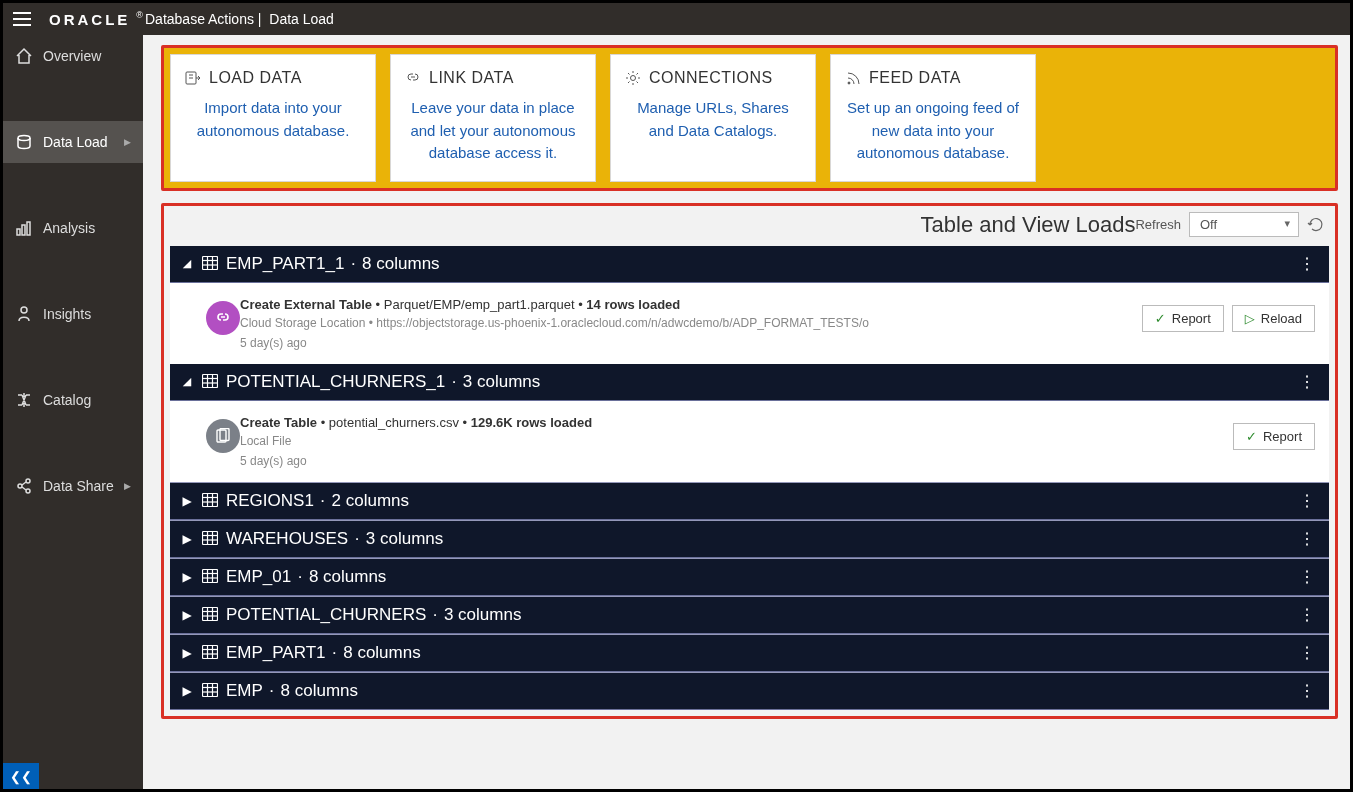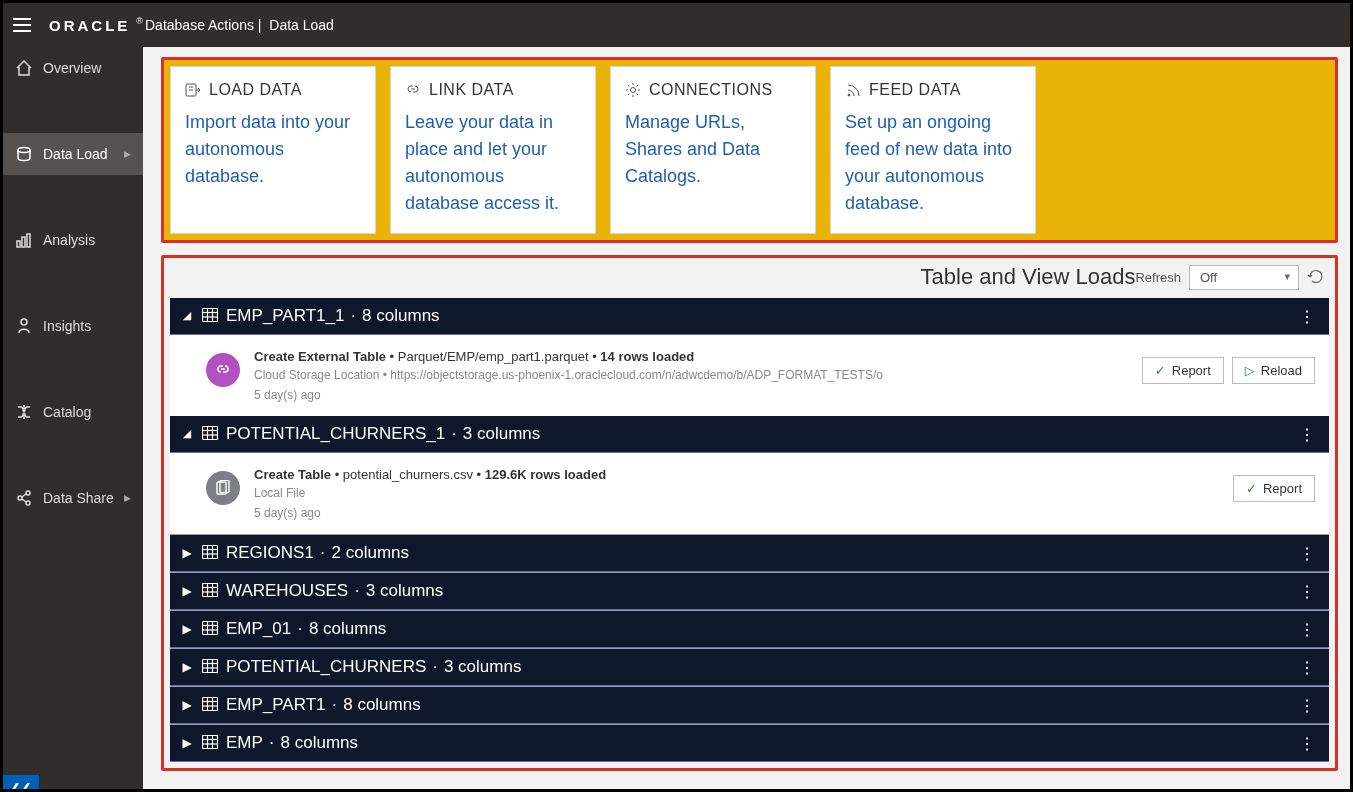--- a/index.html
+++ b/index.html
@@ -1,56 +1,56 @@
 <!DOCTYPE html>
 <html><head>
 <meta charset="utf-8">
 <style>
   * { box-sizing: border-box; margin: 0; padding: 0; }
   body { font-family: "Segoe UI", Arial, sans-serif; background: #f0f0f0; color: #333; width: 1353px; height: 792px; overflow: hidden; border: 3px solid #000; }
-  .topbar { background: #312d2a; color: #fff; height: 44px; display: flex; align-items: center; padding: 0 10px; font-size: 14px; }
+  .topbar { background: #312d2a; color: #fff; height: 32px; display: flex; align-items: center; padding: 0 10px; font-size: 14px; }
   .hamburger { width: 18px; height: 14px; display: inline-flex; flex-direction: column; justify-content: space-between; margin-right: 18px; cursor: pointer; }
   .hamburger span { background: #fff; height: 2px; width: 100%; }
   .oracle-logo { font-weight: 600; letter-spacing: 3px; font-size: 15px; margin-right: 8px; font-family: Arial, sans-serif; }
   .topbar .reg { font-size: 9px; vertical-align: top; position: relative; top: -4px; left: -2px; }
   .topbar .title-rest { font-size: 14px; font-weight: 400; text-align: right; }
   .container { display: flex; height: calc(100% - 32px); }
   .sidebar { width: 140px; background: #312d2a; color: #ddd; display: flex; flex-direction: column; position: relative; font-size: 14px; gap: 44px; }
   .side-item { display: flex; align-items: center; padding: 12px 12px; gap: 10px; cursor: pointer; }
   .side-item.active { background: #55524f; color: #fff; }
   .side-item svg { fill: none; stroke: #ddd; stroke-width: 1.5; }
   .side-item.active svg { stroke: #fff; }
   .side-item .chev { margin-left: auto; font-size: 9px; color: #aaa; }
   .side-collapse { position: absolute; bottom: 0; left: 0; background: #005fb8; width: 36px; height: 26px; display: flex; align-items: center; justify-content: center; cursor: pointer; }
   .side-collapse span { color: #fff; font-size: 13px; }
   .main { flex: 1; background: #f2f2f2; padding: 10px 12px 0 18px; overflow: hidden; position: relative; }
   .top-highlight { border: 3px solid #d93025; padding: 6px; display: flex; gap: 14px; background: #eab308; border-radius: 2px; }
   .card { background: #fff; border: 1px solid #d9d7d5; width: 206px; padding: 14px 14px 16px 14px; }
   .card-h { display: flex; align-items: center; gap: 8px; margin-bottom: 10px; }
   .card-h .ci { width: 16px; height: 16px; }
   .card-h .ct { font-size: 16px; font-weight: 400; color: #333; letter-spacing: .5px; }
-  .card-desc { font-size: 18px; color: #1f5fb0; line-height: 1.5; }
+  .card-desc { font-size: 15px; color: #1f5fb0; line-height: 1.5; text-align: center; }
   .section2 { border: 3px solid #d93025; margin-top: 12px; padding: 4px 6px 6px 6px; border-radius: 2px; }
   .loads-head { display: flex; align-items: center; justify-content: flex-end; padding: 2px 4px 8px 2px; }
   .loads-title { font-size: 22px; font-weight: 300; color: #333; }
   .refresh-wrap { display: flex; align-items: center; gap: 8px; font-size: 13px; color: #555; }
   .refresh-select { border: 1px solid #bbb; background: #fff; padding: 4px 28px 4px 10px; font-size: 13px; position: relative; min-width: 110px; }
   .refresh-select::after { content: "▾"; position: absolute; right: 8px; top: 4px; color: #666; font-size: 11px; }
   .refresh-icon { cursor: pointer; }
   .row { background: #0f172a; color: #fff; display: flex; align-items: center; padding: 8px 10px; border-bottom: 1px solid #6a709a; cursor: pointer; }
   .row.collapsed { border-top: 1px solid #9498b9; justify-content: flex-end; }
   .row .tri { width: 14px; text-align: center; margin-right: 8px; font-size: 12px; }
   .row .tri.right::before { content: "▶"; }
   .row .tri.down::before { content: "◢"; font-size: 11px; position: relative; top:-1px; }
   .row .tableic { margin-right: 8px; position: relative; top: 1px; }
   .tableic svg { stroke: #fff; }
   .row .rlabel { font-size: 17px; font-weight: 400; }
   .row .dotsep::before { content: "·"; margin: 0 6px; }
   .row .menu { margin-left: auto; font-size: 16px; padding: 0 4px; cursor: pointer; }
-  .detail { background: #fff; padding: 14px 14px 14px 36px; display: flex; align-items: flex-start; gap: 14px; }
+  .detail { background: #fff; padding: 14px 14px 14px 36px; display: flex; align-items: flex-start; }
   .circ { width: 34px; height: 34px; border-radius: 50%; display: flex; align-items: center; justify-content: center; flex-shrink: 0; margin-top: 4px; }
   .circ.purple { background: #b24fc2; }
   .circ.gray { background: #7b8088; }
   .circ svg { stroke: #fff; }
   .det-text { flex: 1; font-size: 13px; color: #333; }
   .det-text .l1 { margin-bottom: 4px; }
   .det-text .l1 b { font-weight: 600; }
   .det-text .l2 { font-size: 12px; color: #888; margin-bottom: 6px; word-break: break-all; }
   .det-text .l3 { font-size: 12px; color: #888; }
   .det-actions { display: flex; gap: 8px; align-items: center; margin-top: 8px; }

